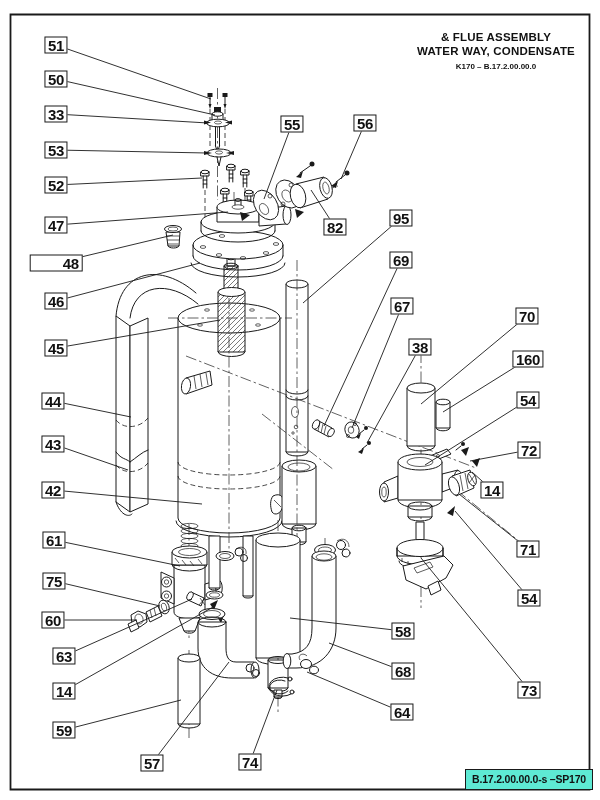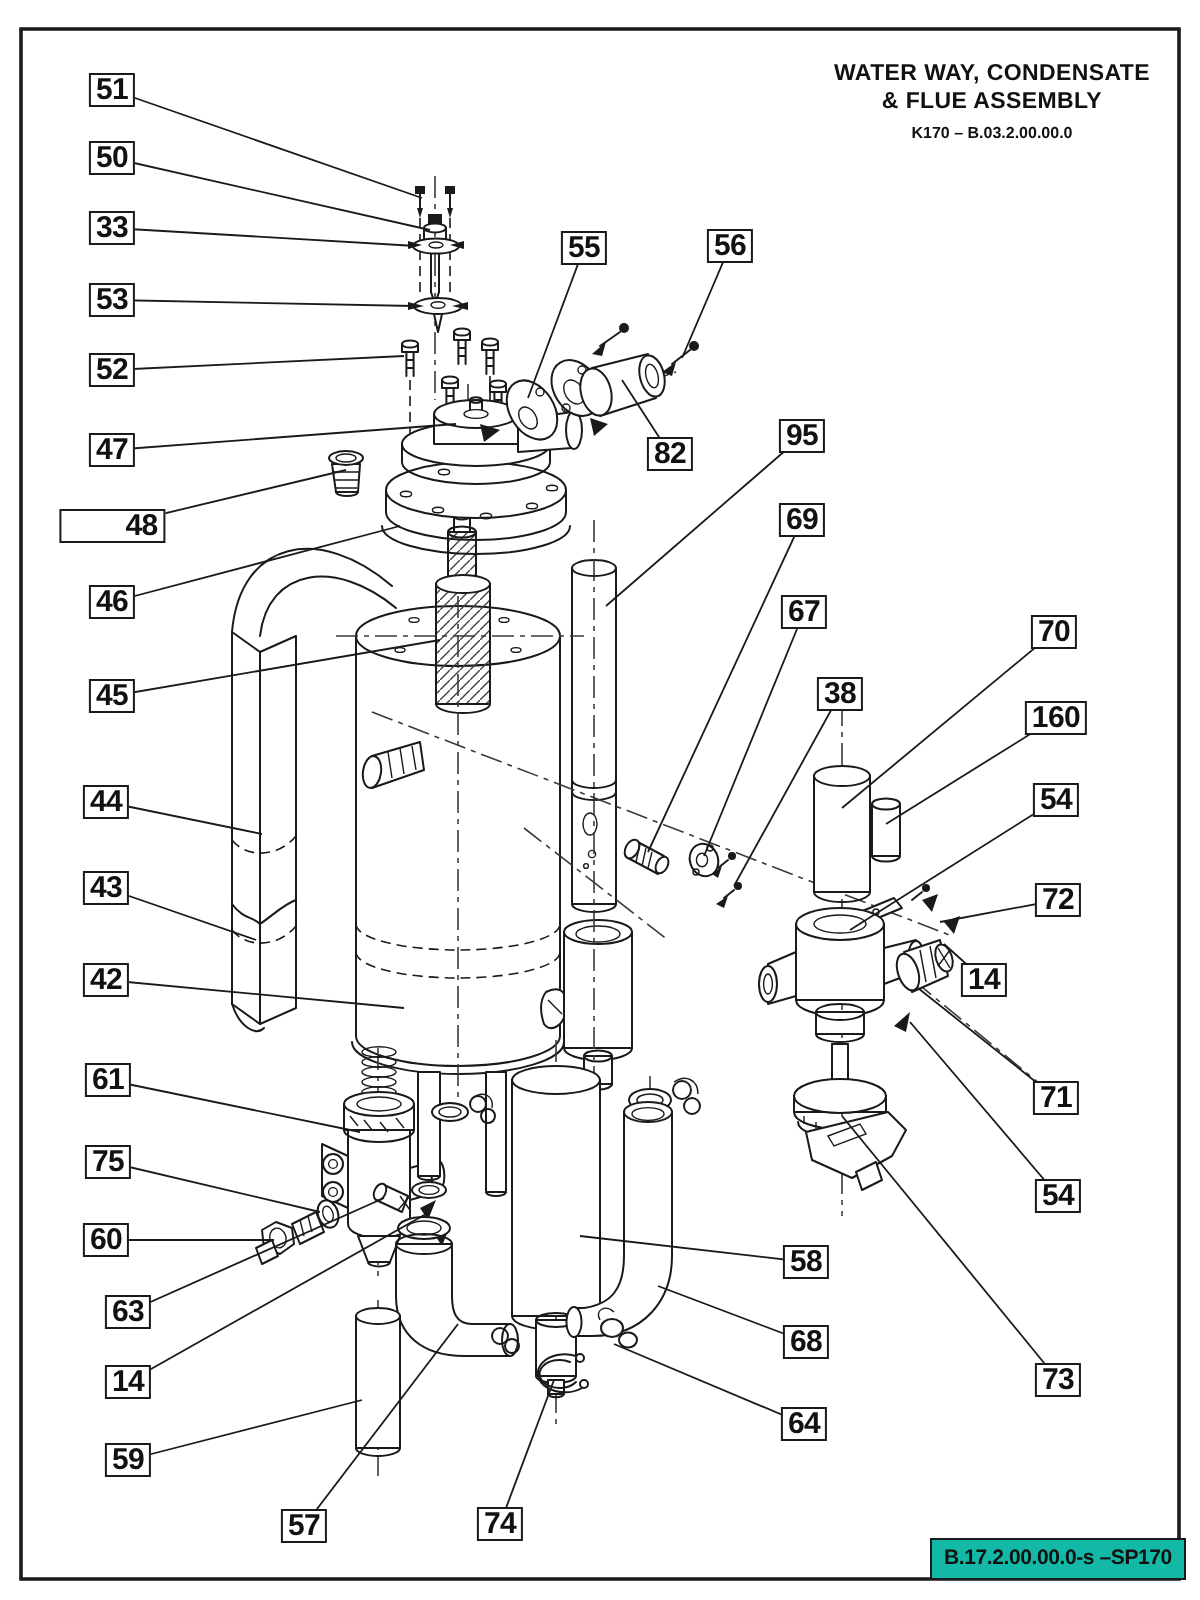--- a/index.html
+++ b/index.html
@@ -16,21 +16,21 @@
   .t{stroke:#1a1a1a;stroke-width:.7;fill:none;}
   #leaders line{stroke:#1a1a1a;stroke-width:.9;}
   .callout{position:absolute;transform:translate(-50%,-50%);background:#fff;
            border:1.3px solid #1a1a1a;min-width:13px;padding:0 2.5px;height:15px;
            line-height:15px;text-align:center;font-size:15px;font-weight:bold;
            letter-spacing:-.3px;}
   .title{position:absolute;left:400px;top:31px;width:192px;text-align:center;
          font-weight:bold;font-size:11.5px;line-height:13.5px;letter-spacing:.2px;}
   .title .code{font-size:8px;margin-top:2px;letter-spacing:0;}
   .docbox{position:absolute;left:465px;top:769px;width:126px;height:19px;
-          border:1.4px solid #1a1a1a;background:#14b8a6;text-align:center;
+          border:1.4px solid #1a1a1a;background:#5eead4;text-align:center;
           font-size:10.5px;font-weight:bold;line-height:19px;letter-spacing:-.2px;}
 </style>
 </head>
 <body>
 
 <div class="page">
 
   <svg id="art" width="600" height="800" viewBox="0 0 600 800">
     <defs>
       <pattern id="hatch" patternUnits="userSpaceOnUse" width="5" height="5">
@@ -464,21 +464,21 @@
       <div class="callout" style="left: 492px; top: 490px;">14</div>
       <div class="callout" style="left: 528px; top: 549px;">71</div>
       <div class="callout" style="left: 529px; top: 598px;">54</div>
       <div class="callout" style="left: 529px; top: 690px;">73</div>
       <div class="callout" style="left: 403px; top: 631px;">58</div>
       <div class="callout" style="left: 403px; top: 671px;">68</div>
       <div class="callout" style="left: 402px; top: 712px;">64</div>
     </div>
 
   <div class="title">
+    <div>&amp; FLUE ASSEMBLY</div>
     <div>WATER WAY, CONDENSATE</div>
-    <div>&amp; FLUE ASSEMBLY</div>
-    <div class="code">K170 – B.03.2.00.00.0</div>
+    <div class="code">K170 – B.17.2.00.00.0</div>
   </div>
 
   <div class="docbox">
     <span>B.17.2.00.00.0-s –SP170</span>
   </div>
 </div>
 
 </body></html>

